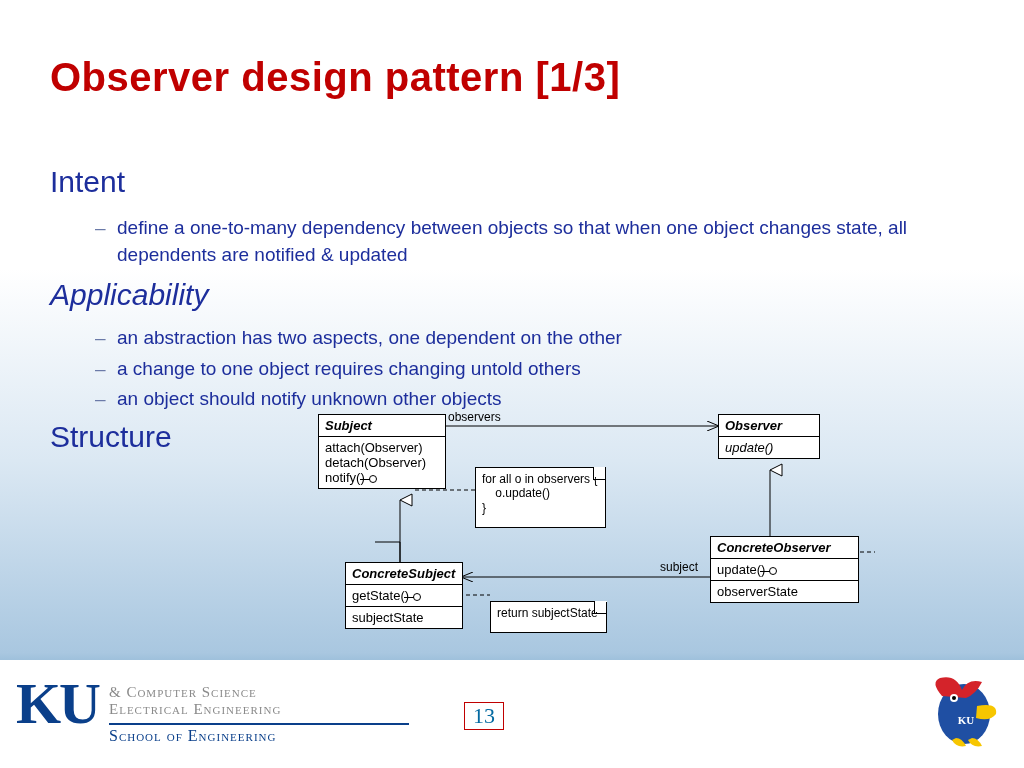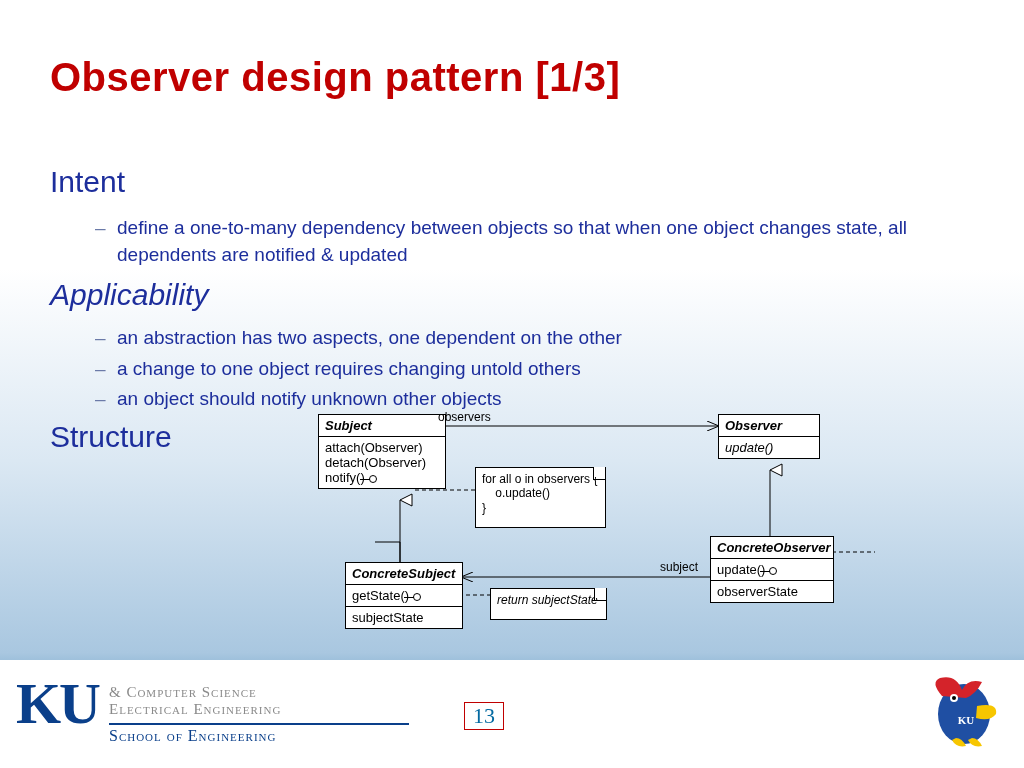--- a/index.html
+++ b/index.html
@@ -102,32 +102,32 @@
       <div class="sect name">Observer</div>
       <div class="sect" style="font-style:italic">update()</div>
     </div>
 
     <div class="cls" style="left:65px; top:150px; width:118px;">
       <div class="sect name">ConcreteSubject</div>
       <div class="sect"><span>getState()</span><span class="lolli"></span></div>
       <div class="sect">subjectState</div>
     </div>
 
-    <div class="cls" style="left:430px; top:124px; width:124px;">
+    <div class="cls" style="left:430px; top:124px; width:149px;">
       <div class="sect name">ConcreteObserver</div>
       <div class="sect"><span>update()</span><span class="lolli"></span></div>
       <div class="sect">observerState</div>
     </div>
 
     <div class="note" style="left:195px; top:55px; white-space:pre;">for all o in observers {
     o.update()
 }</div>
-    <div class="note" style="left:210px; top:176px;font-style:italic;">return subjectState</div>
+    <div class="note" style="left:210px; top:189px;">return subjectState</div>
 
-    <div class="lbl" style="left:158px; top:-2px;">observers</div>
+    <div class="lbl" style="left:168px; top:-2px;">observers</div>
     <div class="lbl" style="left:380px; top:148px;">subject</div>
   </div>
 
   <div class="footer">
     <div class="ku">
       <div class="ku-mark">KU</div>
       <div class="ku-text">
         <div class="ku-dept">&amp; Computer Science</div>
         <div class="ku-dept">Electrical Engineering</div>
         <div class="ku-sep"></div>

